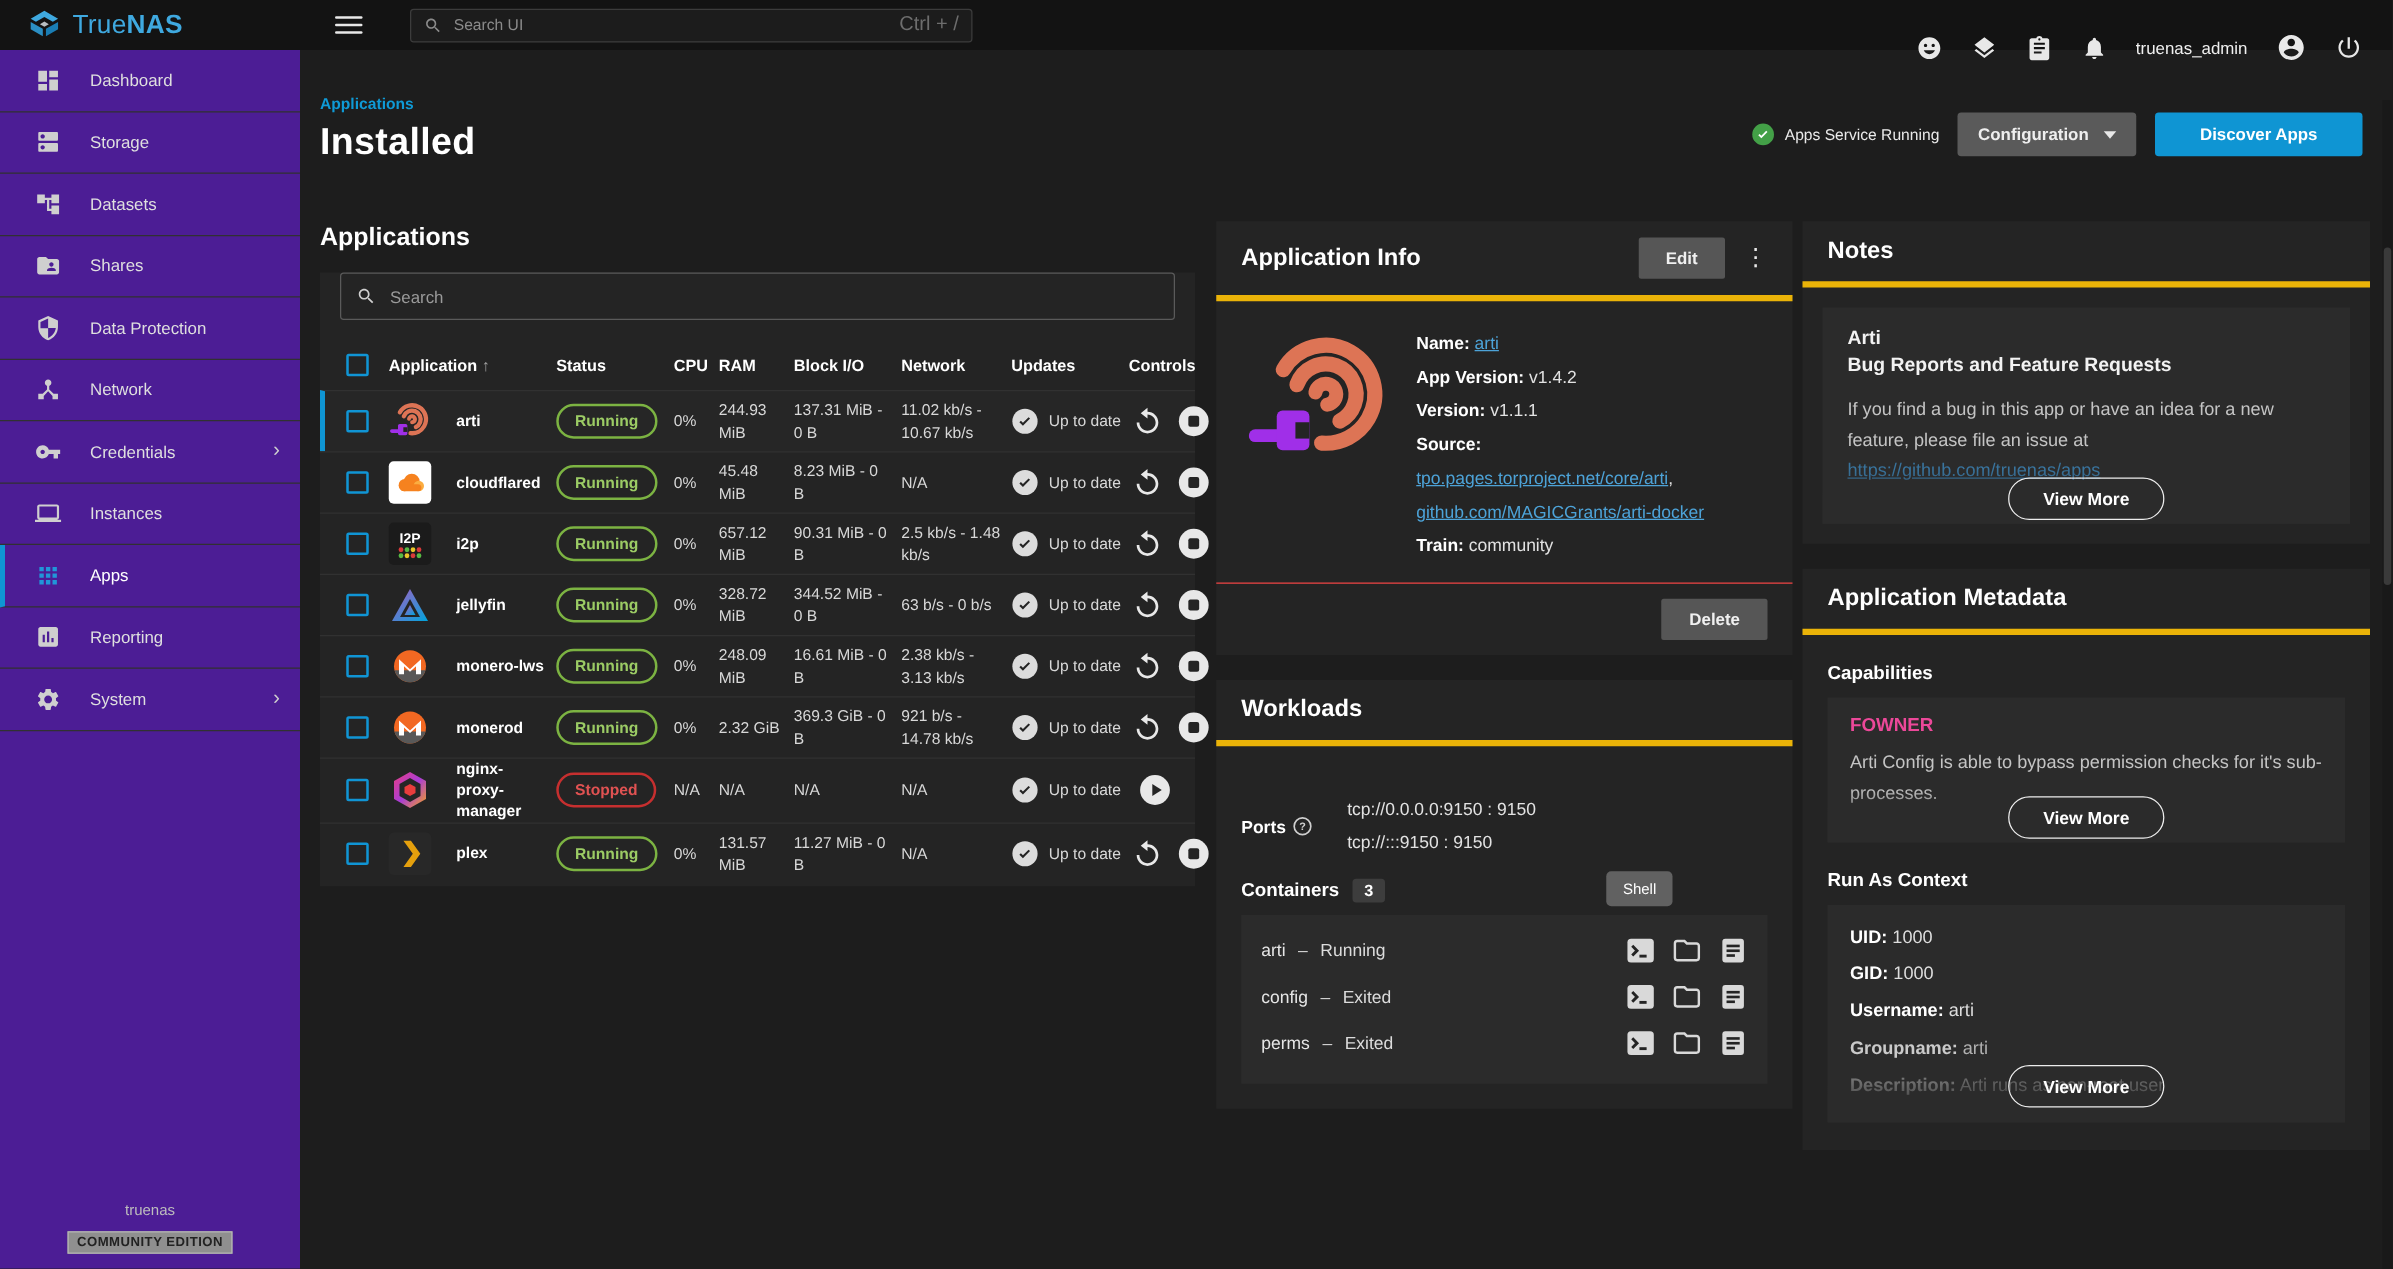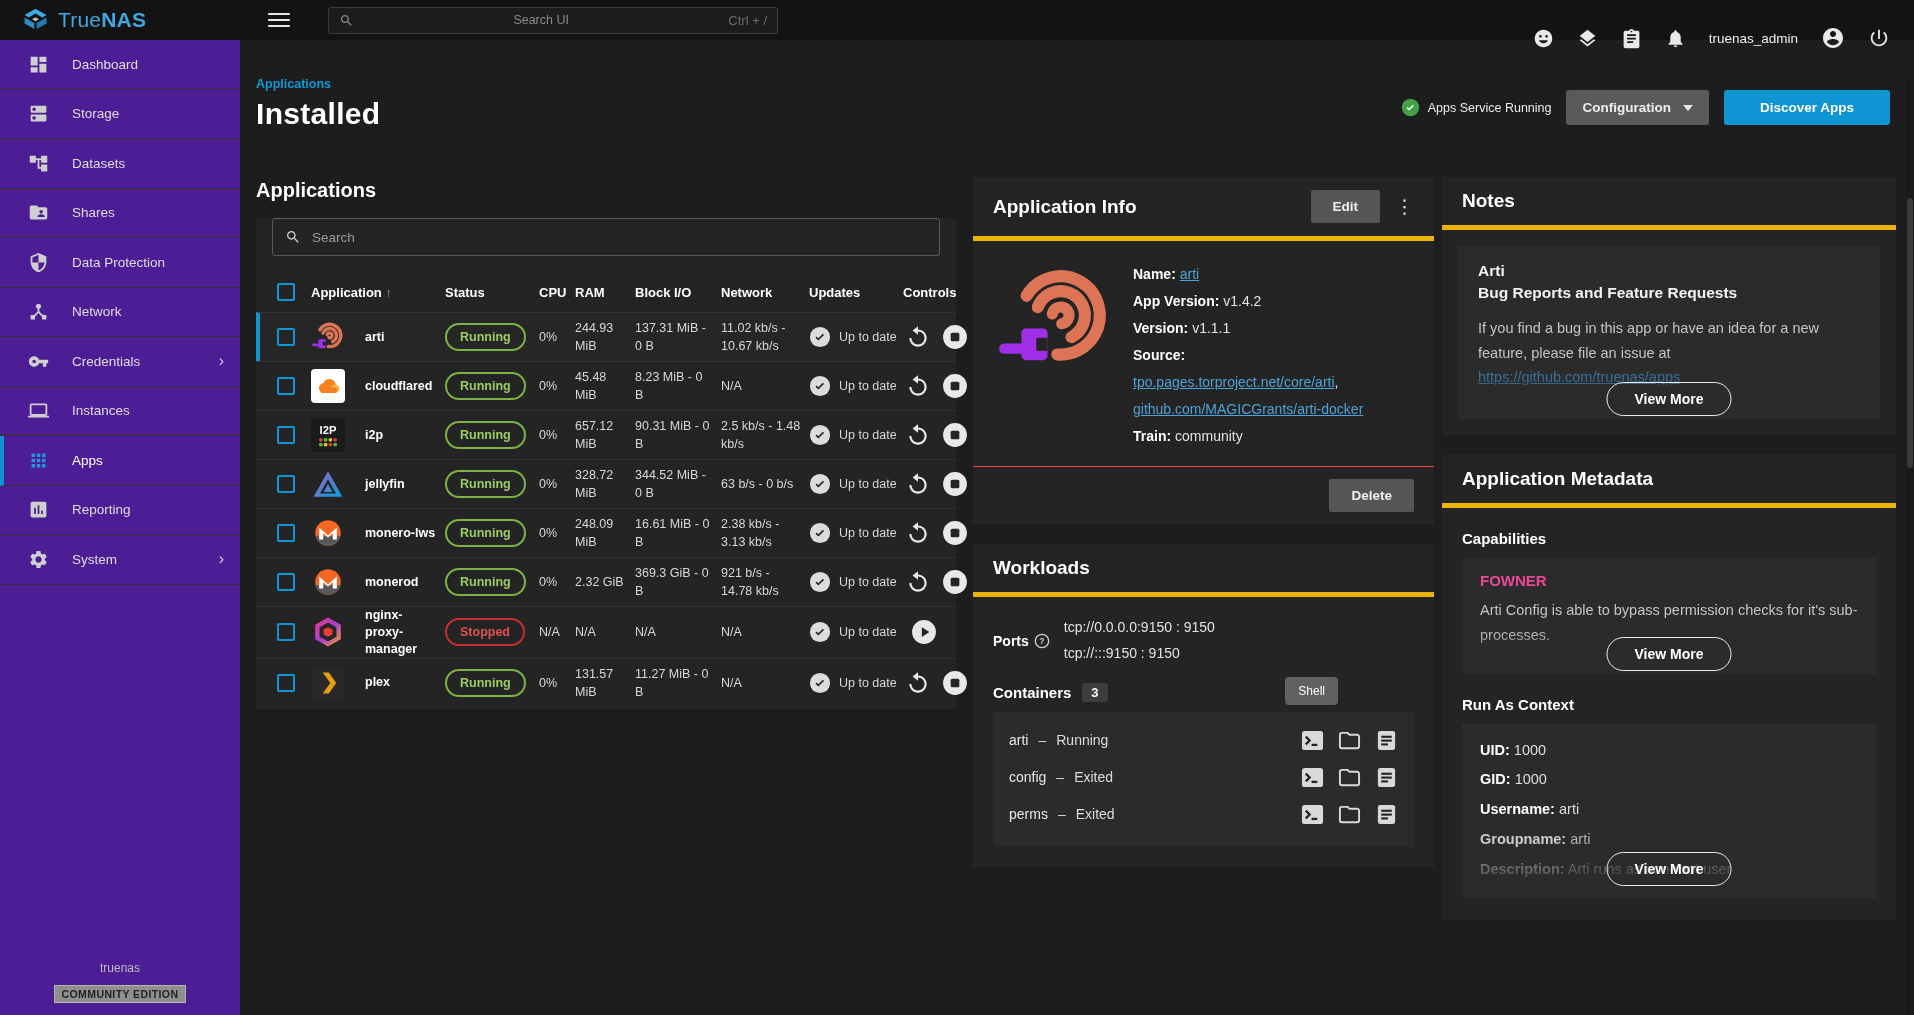--- a/index.html
+++ b/index.html
@@ -10,23 +10,23 @@
 
   
   .topbar { height:40px; background:#131313; display:flex; align-items:center; position:relative; z-index:9; }
   .brand { width:240px; display:flex; align-items:center; gap:9px; padding-left:22px; flex:none; }
   .brand-text { font-size:21px; color:#3fa9e0; letter-spacing:.2px; }
   .brand-text b { font-weight:700; }
   .hamburger { margin-left:28px; width:22px; cursor:pointer; }
   .hamburger div { height:2px; background:#e8e8e8; margin:4px 0; border-radius:1px; }
   .search-ui { margin-left:38px; width:450px; height:27px; background:#1c1c1c; border:1px solid #3c3c3c;
                border-radius:3px; display:flex; align-items:center; gap:9px; padding:0 10px; }
-  .search-ui input { flex:1; background:transparent; border:none; outline:none; color:#8b5cf6; font-size:12.5px;text-align:center; }
+  .search-ui input { flex:1; background:transparent; border:none; outline:none; color:#8b5cf6; font-size:12.5px; }
   .search-ui input::placeholder { color:#8b8b8b; }
-  .kbd-hint { color:#6d6d6d; font-size:13px; white-space:nowrap; }
+  .kbd-hint { color:#6d6d6d; font-size:16px; white-space:nowrap; }
   .topbar-right { margin-left:auto; display:flex; align-items:center; gap:23px; padding-right:24px; color:#e8e8e8;margin-top:36px; }
   .tb-icon { width:21px; height:21px; color:#e8e8e8; cursor:pointer; }
   .tb-user { font-size:13.5px; color:#f0f0f0; }
 
   
   .shell { display:flex; height:975px; }
   .sidebar { width:240px; background:#4c1d95; flex:none; position:relative; }
   .nav-item { height:49.5px; display:flex; align-items:center; gap:23px; padding-left:28px;
               border-bottom:1px solid #313131; font-size:13.5px; color:#dfdfdf; cursor:pointer; }
   .nav-item .nicon { width:21px; height:21px; color:#cfcfcf; flex:none; }
@@ -91,21 +91,21 @@
   .kebab { margin-left:15px; color:#e8e8e8; font-size:19px; letter-spacing:0; cursor:pointer; line-height:1; }
 
   .info-body { display:flex; padding:20px 20px 16px; gap:16px; }
   .app-logo { width:124px; flex:none; display:flex; justify-content:center; padding-top:4px; }
   .info-fields { flex:1; font-size:14px; line-height:1.93; color:#e2e2e2; overflow-wrap:anywhere; }
   .info-fields b { color:#fff; }
   .blue-link { color:#4da3d8; }
   .info-footer { border-top:1px solid #ef4444; padding:12px 20px; text-align:right; }
 
   .wl-body { padding:18px 20px 20px; position:relative; }
-  .ports-row { display:flex; gap:14px; font-size:14px; }
+  .ports-row { display:flex; gap:28px; font-size:14px;margin-top:20px; }
   .ports-label { font-weight:700; color:#fff; display:flex; align-items:center; gap:5px; }
   .ports-vals div { line-height:1.85; color:#e2e2e2; }
   .containers-row { margin-top:16px; display:flex; align-items:center; gap:11px;
                     font-size:15px; font-weight:700; color:#fff; position:relative; }
   .count-badge { background:#3d3d3d; color:#fff; font-size:13px; font-weight:700;
                  padding:2px 9px; border-radius:3px; }
   .shell-tip { position:absolute; right:76px; top:-6px; background:#616161; color:#fff;
                font-size:12px; font-weight:400; padding:7px 13px; border-radius:4px; }
   .containers-box { margin-top:10px; background:#2b2b2b; padding:10px 16px 14px; }
   .container-row { display:flex; align-items:center; min-height:37px; font-size:14px; color:#e6e6e6; }

